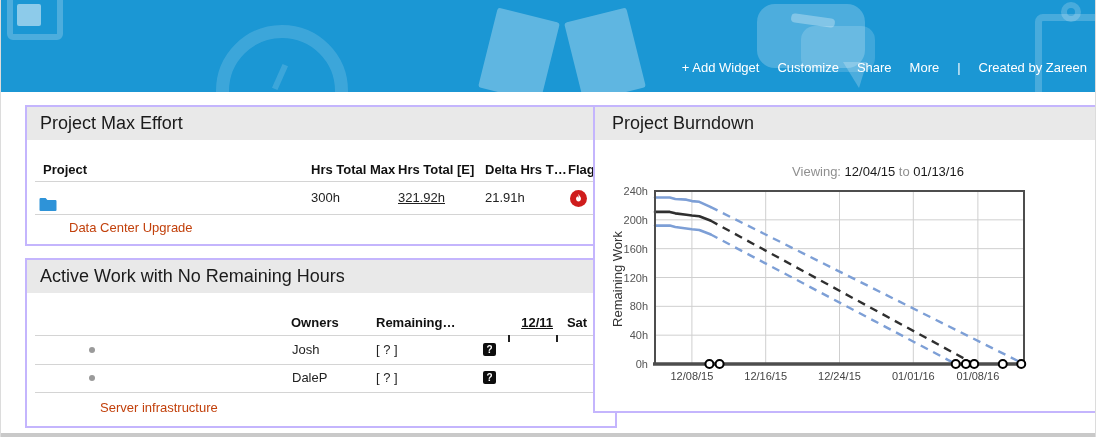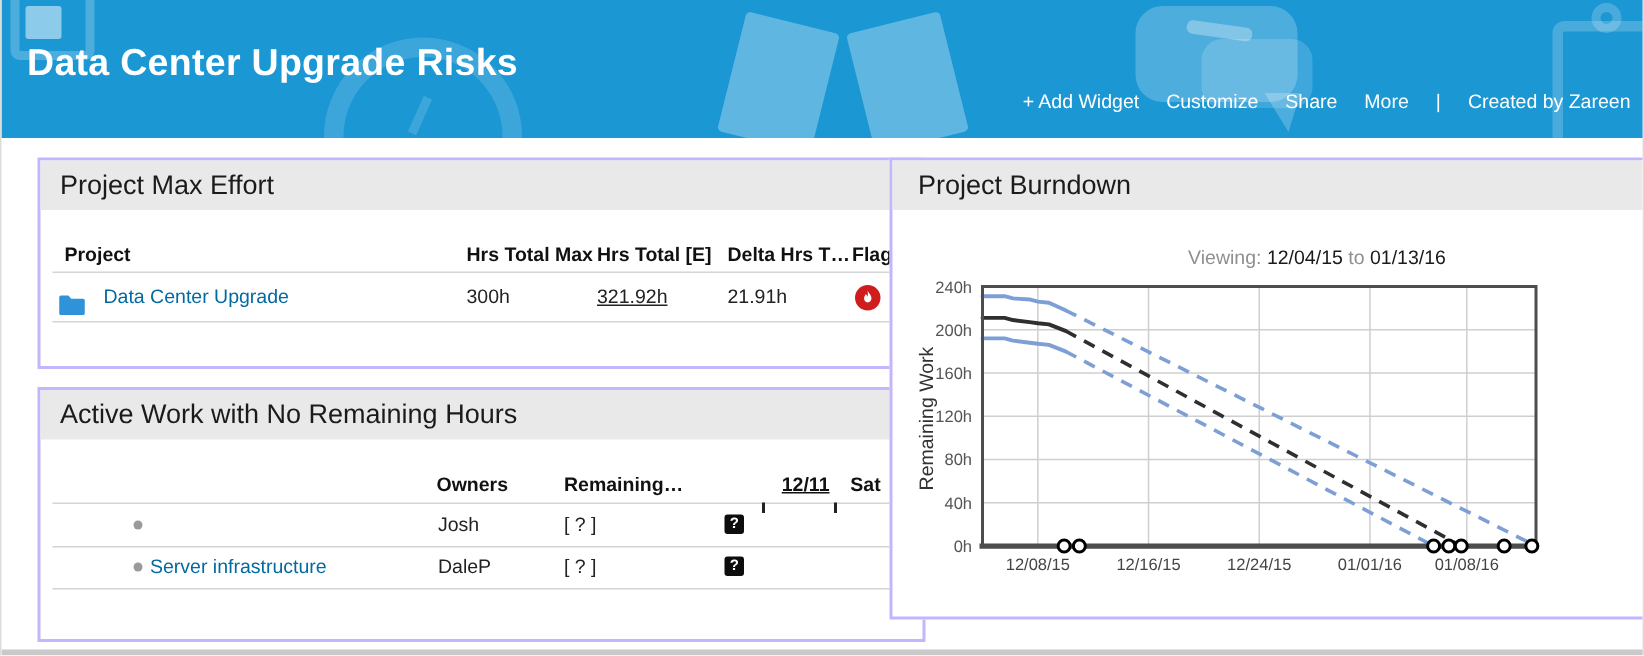--- a/index.html
+++ b/index.html
@@ -29,21 +29,21 @@
   .banner-actions span { cursor:default;margin-top:24px; }
   
   .panel { position:absolute; background:#fff; border:2px solid #c4b5fd; }
   .panel-head { height:33px; background:#e9e9e9; line-height:33px; padding-left:13px; font-size:18px; color:#1b1b1b; }
   #panel-max   { left:24px; top:105px; width:592px; height:141px; }
   #panel-work  { left:24px; top:258px; width:592px; height:170px; }
   #panel-burn  { left:592px; top:105px; width:516px; height:308px; }
   .colhead { position:absolute; font-size:13px; font-weight:700; color:#111; white-space:nowrap; }
   .cell    { position:absolute; font-size:13px; color:#222; white-space:nowrap; }
   .rule    { position:absolute; left:8px; right:8px; border-top:1px solid #d4d4d4; }
-  .link    { color:#0369a1; cursor:pointer; text-decoration:none; }
+  .link    { color:#c2410c; cursor:pointer; text-decoration:none;margin-top:30px; }
   
   .p1-c1 { left:16px; }  .p1-c2 { left:284px; } .p1-c3 { left:371px; } .p1-c4 { left:458px; } .p1-c5 { left:541px; }
   .p1-heads { top:55px; }
   .p1-row  { position:absolute; left:0; right:0; top:75px; height:32px; line-height:32px; }
   .folder-ic { position:absolute; left:12px; top:9px; }
   .p1-link { position:absolute; left:42px; font-size:13px; line-height:32px; }
   .flag-dot { position:absolute; left:543px; top:8px; width:17px; height:17px; border-radius:50%; background:#cf1d1d; display:flex; align-items:center; justify-content:center; cursor:pointer; }
   
   .p2-heads { top:55px; }
   .p2-owners { left:264px; } .p2-rem { left:349px; }
@@ -75,21 +75,20 @@
     <div class="decor d-clock-hand"></div>
     <div class="decor d-box-l"></div>
     <div class="decor d-box-r"></div>
     <div class="decor d-bub1"></div>
     <div class="decor d-bub1-tail"></div>
     <div class="decor d-bub2"></div>
     <div class="decor d-bar"></div>
     <div class="decor d-tag"></div>
     <div class="decor d-tag-ring"></div>
 
-    <div class="banner-title">Data Center Upgrade Risks</div>
     <div class="banner-actions">
       <span>+ Add Widget</span>
       <span>Customize</span>
       <span>Share</span>
       <span>More</span>
       <span>|</span>
       <span>Created by Zareen</span>
     </div>
   </div>
 

